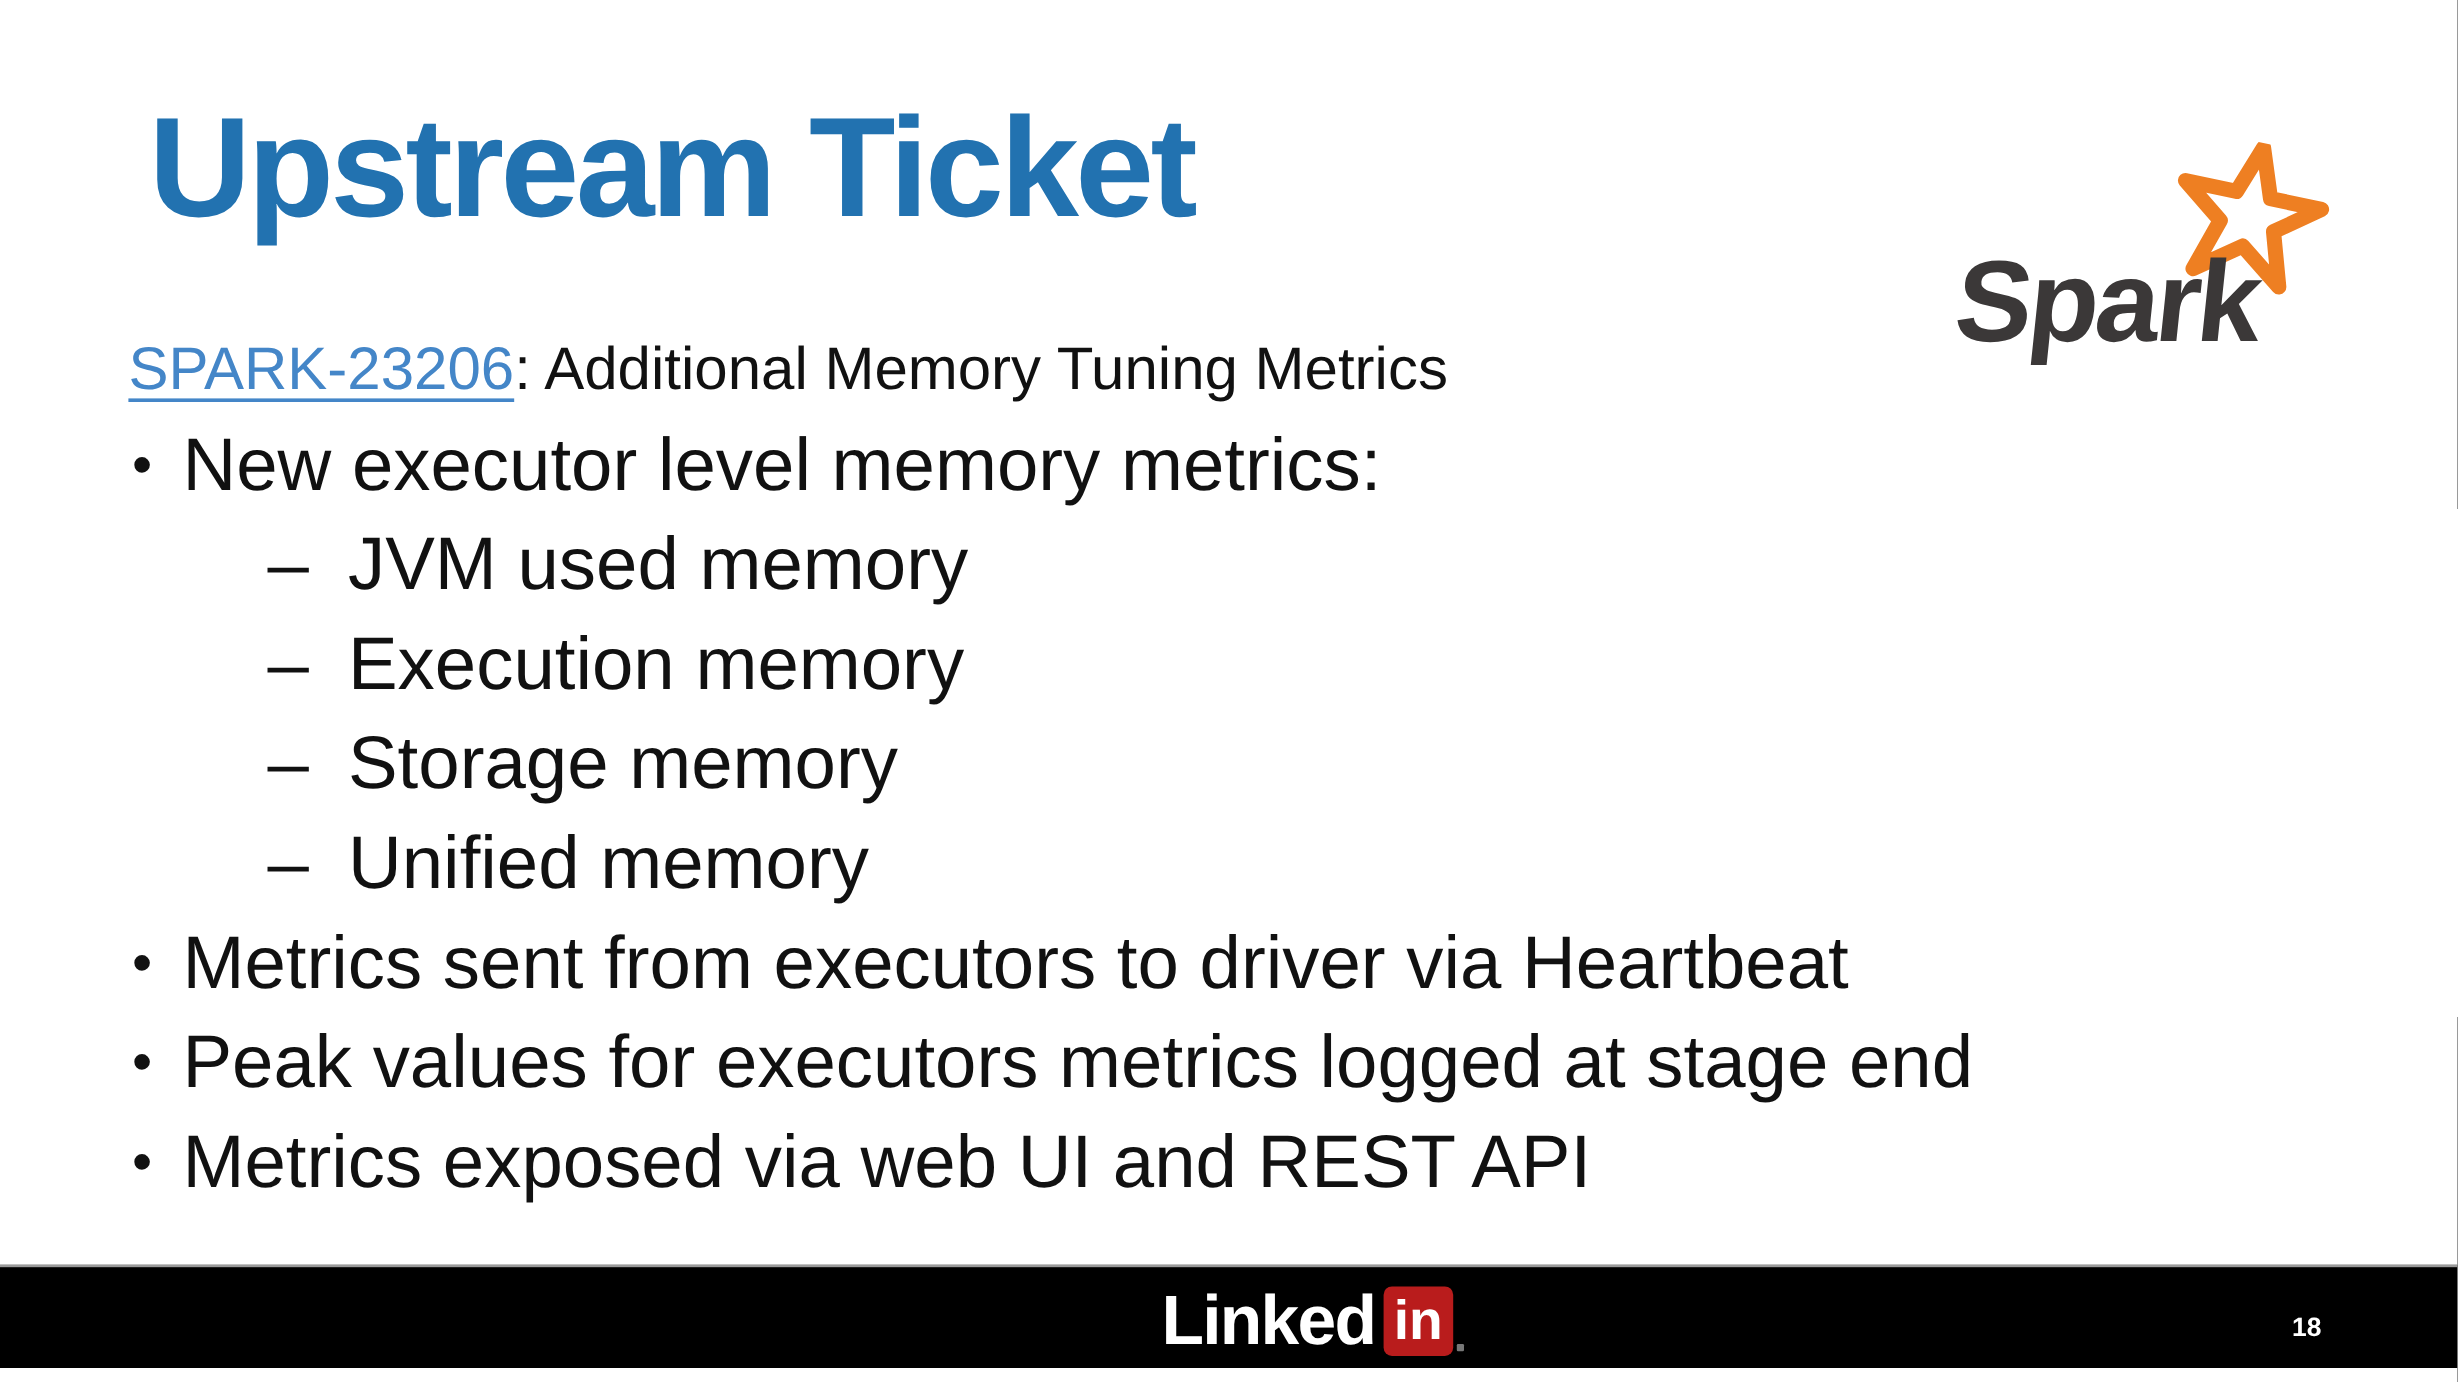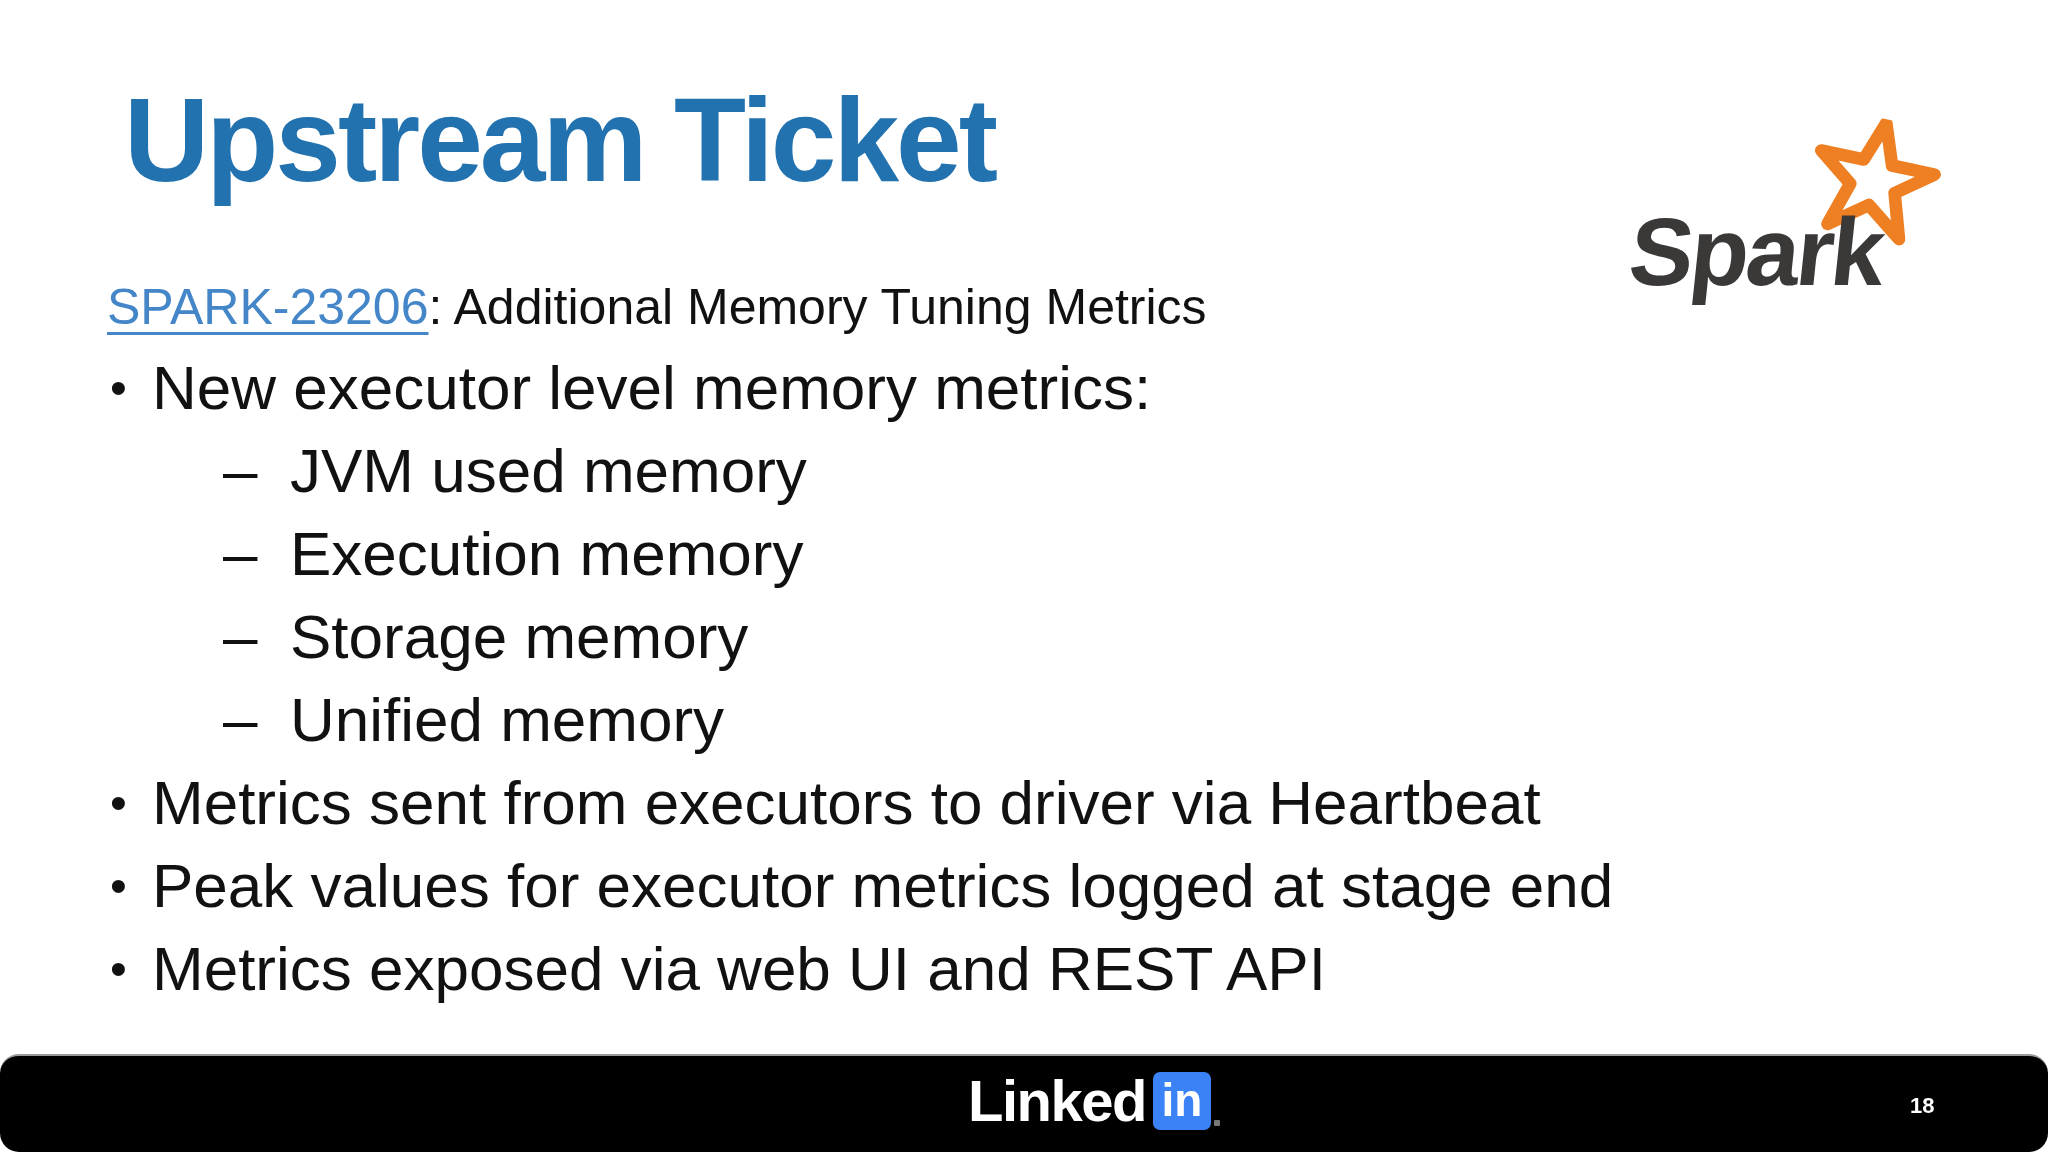--- a/index.html
+++ b/index.html
@@ -34,27 +34,27 @@
     font-size:62px;line-height:83px;
   }
   .bullets li{position:relative;white-space:nowrap;}
   .bullets li.l1{padding-left:42px;}
   .bullets li.l2{padding-left:180px;}
   .marker{position:absolute;top:0;line-height:83px;}
   .l1 .marker{left:0;font-size:48px;}
   .l2 .marker{left:113px;font-size:62px;}
   
   .footer{
-    position:absolute;left:0;top:1054px;width:2048px;height:98px;
-    background:#000;border-top:2px solid #9a9a9a;box-sizing:border-box;border-radius:19px;
+    position:absolute;left:0;top:1054px;width:2048px;height:86px;
+    background:#000;border-top:2px solid #9a9a9a;box-sizing:border-box;
   }
   .li-logo{position:absolute;left:968px;top:16px;display:flex;align-items:center;}
   .li-word{color:#fff;font-size:58px;font-weight:bold;letter-spacing:-1.5px;line-height:58px;}
   .in-square{
-    margin-left:7px;width:58px;height:58px;background:#3b82f6;border-radius:7px;
+    margin-left:7px;width:58px;height:58px;background:#b91c1c;border-radius:7px;
     display:flex;align-items:center;justify-content:center;
     color:#fff;font-size:46px;font-weight:bold;line-height:46px;padding-bottom:3px;box-sizing:border-box;
   }
   .tm-dot{width:6px;height:6px;background:#777;border-radius:1px;align-self:flex-end;margin:0 0 4px 3px;}
   .page-num{
     position:absolute;left:1910px;top:34px;color:#fff;
     font-size:22px;line-height:31px;font-weight:bold;
   }
 </style>
 </head>
@@ -93,21 +93,21 @@
     <li class="l2">
       <span class="marker">–</span>
       <span>Unified memory</span>
     </li>
     <li class="l1">
       <span class="marker">•</span>
       <span>Metrics sent from executors to driver via Heartbeat</span>
     </li>
     <li class="l1">
       <span class="marker">•</span>
-      <span>Peak values for executor metrics logged at stage end</span>
+      <span>Peak values for executors metrics logged at stage end</span>
     </li>
     <li class="l1">
       <span class="marker">•</span>
       <span>Metrics exposed via web UI and REST API</span>
     </li>
   </ul>
 
   <div class="footer">
     <div class="li-logo">
       <span class="li-word">Linked</span>

